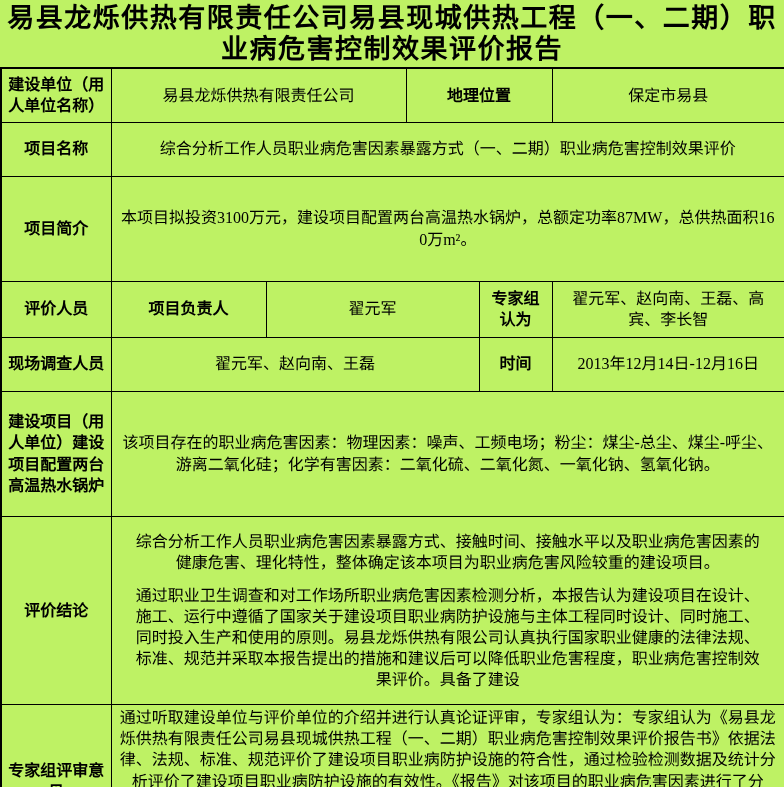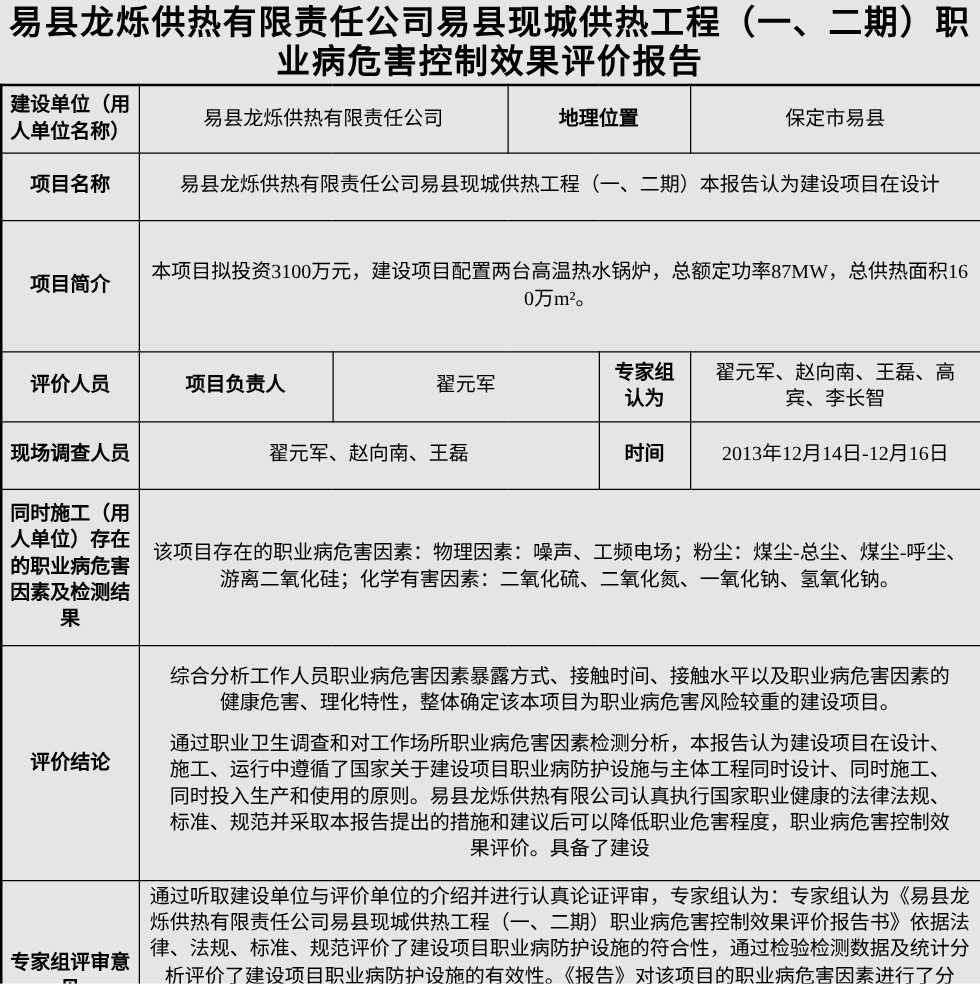--- a/index.html
+++ b/index.html
@@ -4,21 +4,21 @@
 <style>
   html, body {
     margin: 0;
     padding: 0;
     background: #ffffff;
   }
   .page {
     width: 784px;
     height: 787px;
     box-sizing: border-box;
-    background: #e5e5e5;
+    background: #bef264;
     color: #000000;
     font-family: "Liberation Serif", "DejaVu Serif", serif;
     overflow: hidden;
   }
   .report-title {
     margin: 0;
     padding: 3px 1px 2px 1px;
     font-size: 27px;
     font-weight: bold;
     line-height: 31px;
@@ -79,21 +79,21 @@
     <tbody>
         <tr class="r1">
       <th>建设单位（用人单位名称）</th>
       <td colspan="2" class="center">易县龙烁供热有限责任公司</td>
       <th colspan="2">地理位置</th>
       <td class="center">保定市易县</td>
     </tr>
 
     <tr class="r2">
       <th>项目名称</th>
-      <td colspan="5" class="center">易县龙烁供热有限责任公司易县现城供热工程（一、二期）本报告认为建设项目在设计</td>
+      <td colspan="5" class="center">综合分析工作人员职业病危害因素暴露方式（一、二期）职业病危害控制效果评价</td>
     </tr>
 
     <tr class="r3">
       <th>项目简介</th>
       <td colspan="5" class="left">本项目拟投资3100万元，建设项目配置两台高温热水锅炉，总额定功率87MW，总供热面积160万m²。</td>
     </tr>
 
     <tr class="r4">
       <th>评价人员</th>
       <th>项目负责人</th>
@@ -103,21 +103,21 @@
     </tr>
 
     <tr class="r5">
       <th>现场调查人员</th>
       <td colspan="3" class="center">翟元军、赵向南、王磊</td>
       <th>时间</th>
       <td class="center">2013年12月14日-12月16日</td>
     </tr>
 
     <tr class="r6">
-      <th>同时施工（用人单位）存在的职业病危害因素及检测结果</th>
+      <th>建设项目（用人单位）建设项目配置两台高温热水锅炉</th>
       <td colspan="5" class="left">该项目存在的职业病危害因素：物理因素：噪声、工频电场；粉尘：煤尘-总尘、煤尘-呼尘、游离二氧化硅；化学有害因素：二氧化硫、二氧化氮、一氧化钠、氢氧化钠。</td>
     </tr>
 
     <tr class="r7">
       <th>评价结论</th>
       <td colspan="5" class="left">
         <p class="para">综合分析工作人员职业病危害因素暴露方式、接触时间、接触水平以及职业病危害因素的健康危害、理化特性，整体确定该本项目为职业病危害风险较重的建设项目。</p>
         <p class="para">通过职业卫生调查和对工作场所职业病危害因素检测分析，本报告认为建设项目在设计、施工、运行中遵循了国家关于建设项目职业病防护设施与主体工程同时设计、同时施工、同时投入生产和使用的原则。易县龙烁供热有限公司认真执行国家职业健康的法律法规、标准、规范并采取本报告提出的措施和建议后可以降低职业危害程度，职业病危害控制效果评价。具备了建设</p>
       </td>
     </tr>

